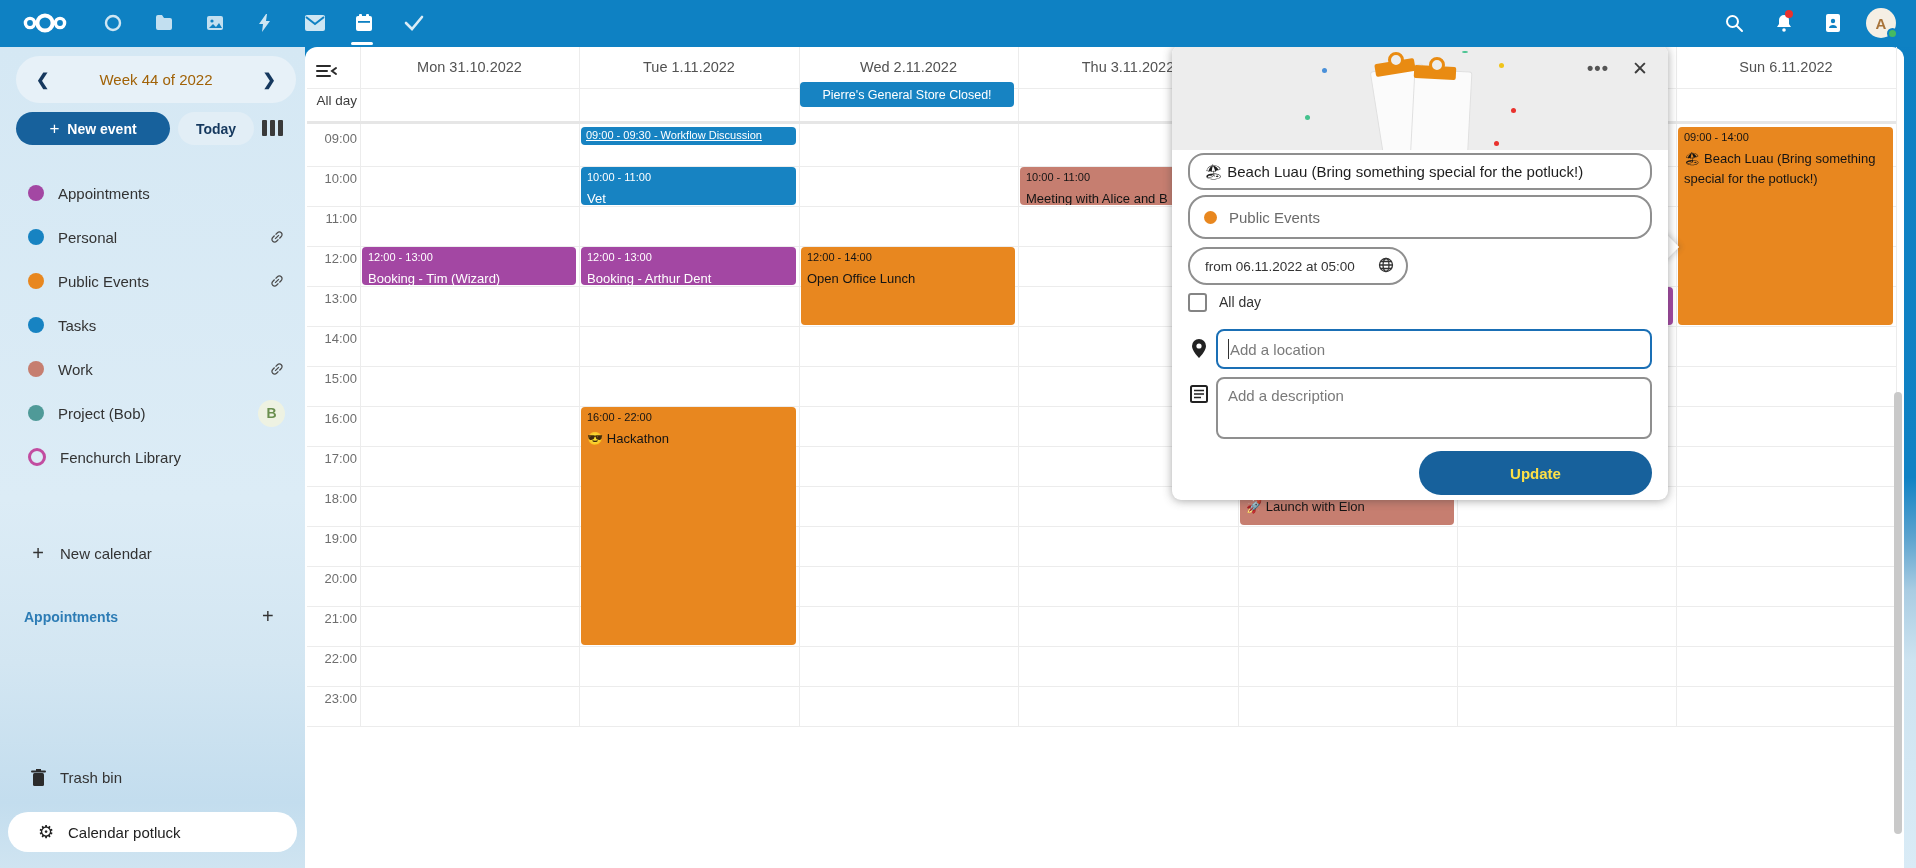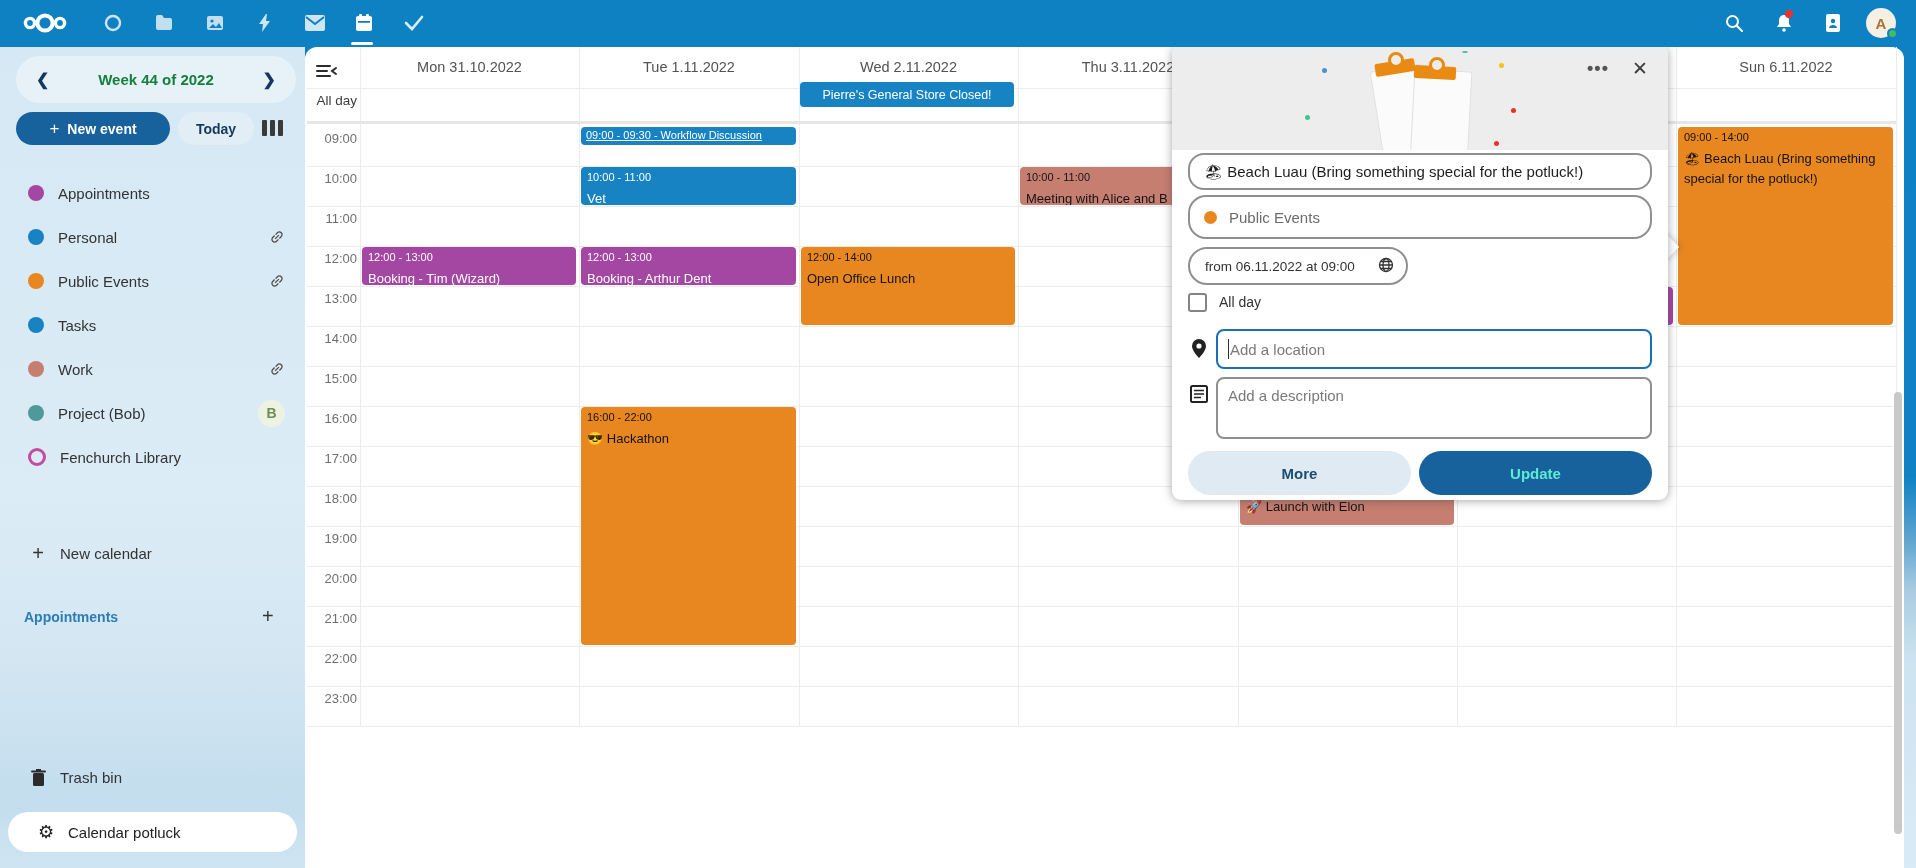--- a/index.html
+++ b/index.html
@@ -15,21 +15,21 @@
   #cal-underline{background:#fff;height:3px;width:22px;border-radius:2px;top:42px;}
   #avatar{width:30px;height:30px;border-radius:50%;background:#f5efe4;color:#a8743a;
     font-weight:bold;font-size:15px;display:flex;align-items:center;justify-content:center;}
   #status-dot{width:11px;height:11px;border-radius:50%;background:#46ba61;border:2px solid #0e81c3;}
   #notif-dot{width:8px;height:8px;border-radius:50%;background:#e9322d;}
   
   #sidebar{left:0;top:47px;width:305px;height:821px;z-index:40;
     background:linear-gradient(180deg,#d5e8f4 0%,#dcecf6 55%,#d3e6f2 75%,#c3ddee 92%,#cfe4f1 100%);}
   #week-pill{left:16px;top:9px;width:280px;height:47px;background:#e7f1f8;border-radius:24px;
     display:flex;align-items:center;justify-content:space-between;padding:0 14px;}
-  #week-title{font-weight:bold;font-size:15px;color:#15803d;}
+  #week-title{font-weight:normal;font-size:15px;color:#a16207;}
   .chev{color:#15385e;font-size:16px;font-weight:bold;cursor:pointer;padding:2px 6px;}
   #new-event-btn{left:16px;top:65px;width:154px;height:33px;background:#17619c;border-radius:22px;color:#fff;
     font-weight:bold;font-size:14px;display:flex;align-items:center;justify-content:center;gap:8px;cursor:pointer;}
   #today-btn{left:178px;top:65px;width:76px;height:33px;background:#e2eef6;border-radius:22px;color:#15385e;
     font-weight:bold;font-size:14px;display:flex;align-items:center;justify-content:center;cursor:pointer;}
   #view-cols{left:262px;top:71px;width:26px;height:20px;display:flex;gap:3px;align-items:center;cursor:pointer;}
   #view-cols i{width:5px;height:16px;background:#3a3a3a;border-radius:1px;}
   .cal-row{left:0;width:305px;height:44px;display:flex;align-items:center;cursor:pointer;}
   .cal-dot{width:16px;height:16px;border-radius:50%;margin-left:28px;flex:0 0 16px;}
   .cal-name{margin-left:14px;font-size:15px;color:#333;white-space:nowrap;}
@@ -85,21 +85,21 @@
   #p-allday-cb{width:15px;height:15px;border:2px solid #848484;border-radius:3px;background:#fff;}
   #p-allday-lbl{margin-left:12px;font-size:14px;color:#333;}
   #p-loc{left:44px;top:284px;width:436px;height:40px;border:2px solid #1a6fb5;border-radius:8px;
     display:flex;align-items:center;padding:0 10px;}
   #p-loc .caret{width:1px;height:20px;background:#333;margin-right:1px;}
   .placeholder{color:#7a7a7a;font-size:15px;}
   #p-desc{left:44px;top:332px;width:436px;height:62px;border:2px solid #8f8f8f;border-radius:8px;padding:8px 10px;}
   .pbtn{top:406px;height:44px;border-radius:22px;display:flex;align-items:center;justify-content:center;
     font-size:15px;font-weight:bold;cursor:pointer;}
   #p-more{left:16px;width:223px;background:#dfeaf2;color:#1b4d73;}
-  #p-update{left:247px;width:233px;background:#17619c;color:#5eead4;}
+  #p-update{left:247px;width:233px;background:#17619c;color:#fde047;}
   .picon{position:absolute;display:flex;align-items:center;justify-content:center;}
 </style>
 </head>
 <body>
 
 <div id="stage">
 
   <div id="topbar" class="abs">
     <div id="logo" class="abs">
       <svg width="46" height="26" viewBox="0 0 46 26">
@@ -380,21 +380,21 @@
     <div id="popup-close" class="abs">✕</div>
 
     <div id="p-title" class="abs pbox">
       <span class="val">🏖 Beach Luau (Bring something special for the potluck!)</span>
     </div>
     <div id="p-cal" class="abs pbox">
       <span class="dot" style="background: rgb(232, 135, 31);"></span>
       <span class="val">Public Events</span>
     </div>
     <div class="abs pbox dtbox" style="left:16px;width:220px;">
-      <span>from 06.11.2022 at 09:00</span>
+      <span>from 06.11.2022 at 05:00</span>
       <span>
         <svg width="16" height="16" viewBox="0 0 16 16">
             <g fill="none" stroke="#333" stroke-width="1.3">
               <circle cx="8" cy="8" r="6.5"></circle>
               <ellipse cx="8" cy="8" rx="3" ry="6.5"></ellipse>
               <path d="M1.5 8h13M2.5 4.5h11M2.5 11.5h11"></path>
             </g>
           </svg>
       </span>
     </div>
@@ -414,17 +414,16 @@
     </div>
     <span class="picon" style="left:18px;top:340px;">
       <svg width="18" height="18" viewBox="0 0 18 18">
           <rect x="1" y="1" width="16" height="16" rx="1.5" fill="none" stroke="#222" stroke-width="2"></rect>
           <path d="M4 5.5h10M4 9h10M4 12.5h7" stroke="#222" stroke-width="1.6"></path>
         </svg>
     </span>
     <div id="p-desc" class="abs">
       <span class="placeholder">Add a description</span>
     </div>
-    <div id="p-more" class="abs pbtn">More</div>
     <div id="p-update" class="abs pbtn">Update</div>
   </div>
 
 </div>
 
 </body></html>

